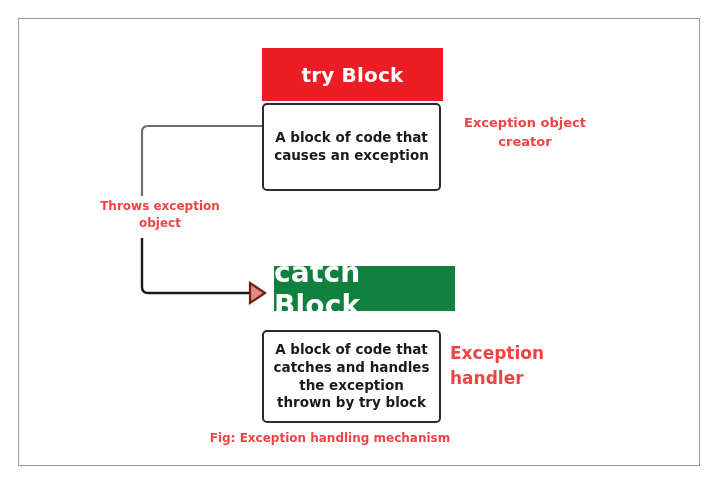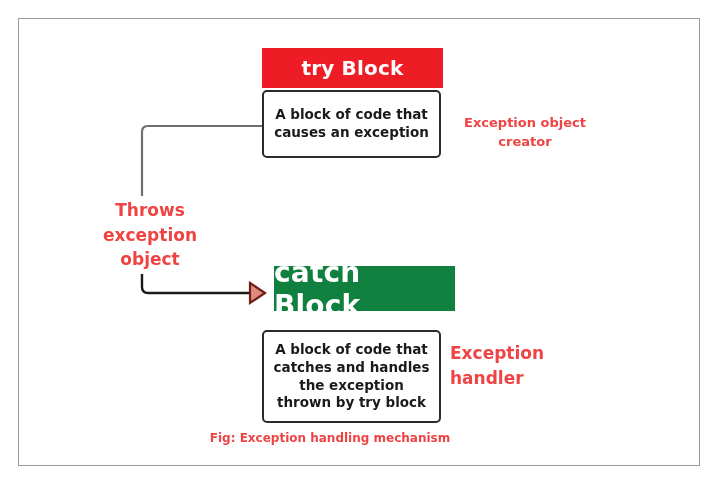--- a/index.html
+++ b/index.html
@@ -71,27 +71,27 @@
   }
 
   
   #try-block {
     left: 262px;
     top: 48px;
     width: 181px;
   }
   #try-block .block-header {
     width: 181px;
-    height: 40px;
+    height: 53px;
     background: #ee1c25;
     font-size: 20px;
   }
   #try-block .block-body {
     width: 179px;
-    height: 68px;
+    height: 88px;
     margin-left: 0px;
     margin-top: 2px;
     font-size: 13.5px;
     padding: 0 10px;
   }
 
   
   #catch-block {
     left: 262px;
     top: 266px;
@@ -115,25 +115,25 @@
   
   .caption-text {
     position: absolute;
     font-weight: bold;
     color: #ef4444;
     line-height: 1.45;
     white-space: pre-line;
   }
 
   #label-throws {
-    left: 70px;
+    left: 80px;
     top: 196px;
     width: 160px;
     text-align: center;
-    font-size: 17px;
+    font-size: 12px;
     background: #ffffff;
     padding: 2px 0;
   }
   #label-creator {
     left: 450px;
     top: 114px;
     width: 150px;
     text-align: center;
     font-size: 13px;
   }

